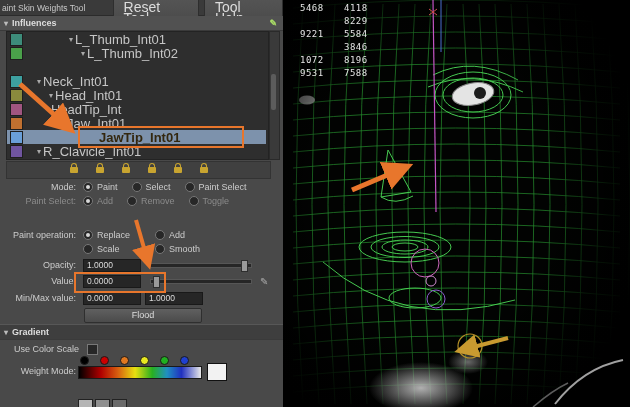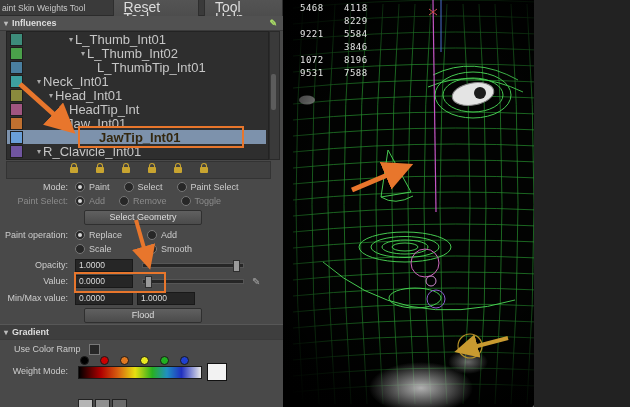--- a/index.html
+++ b/index.html
@@ -1,16 +1,16 @@
 <!DOCTYPE html>
 <html><head>
 <meta charset="utf-8">
 <style>
   html,body{margin:0;padding:0;background:#222}
-  #app{position:relative;width:534px;height:407px;background:#474747;overflow:hidden;
+  #app{position:relative;width:630px;height:407px;background:#474747;overflow:hidden;
        font-family:"Liberation Sans",sans-serif;color:#cccccc}
   
   .panel{position:absolute;left:0;top:0;width:283px;height:407px;background:#494949}
   .topbar{position:absolute;left:0;top:0;width:283px;height:15px;background:#3a3a3a;
           border-bottom:1px solid #2b2b2b;display:flex;align-items:center}
   .topbar .title{font-size:8.5px;color:#c8c8c8;margin-left:2px;white-space:nowrap;overflow:hidden;width:108px}
   .tbtn{font-size:14px;color:#dddddd;background:linear-gradient(#5a5a5a,#474747);
         border:1px solid #2e2e2e;border-radius:2px;height:12px;line-height:11px;padding:16px 10px;margin-left:5px;cursor:default}
   .sechd{position:absolute;left:0;width:283px;height:14px;background:#515151;border-bottom:1px solid #3a3a3a;
          display:flex;align-items:center;font-size:9px;font-weight:bold;color:#dddddd}
@@ -23,21 +23,21 @@
   .inf-row.sel{background:#7d92ac}
   .inf-row.sel .lbl{color:#33270f;font-weight:bold}
   .swatch{width:11px;height:11px;border:1px solid #1e1e1e;margin-left:3px;flex:none}
   .tw{font-size:8px;color:#a9a9a9;margin-right:2px}
   .lbl{font-size:13px;color:#c6c6c6;white-space:nowrap}
   .locks{position:absolute;top:161px;left:6px;width:263px;height:16px;background:#404040;border:1px solid #333333;
          display:flex;align-items:center;justify-content:center;gap:18px}
   .lock{width:8px;height:6px;background:#c8a430;border-radius:1px;position:relative}
   .lock:before{content:"";position:absolute;top:-4px;left:1px;width:4px;height:4px;
                border:1px solid #c8a430;border-bottom:none;border-radius:3px 3px 0 0}
-  .ctl{position:absolute;left:0;height:14px;display:flex;align-items:center;font-size:9px;color:#cccccc}
+  .ctl{position:absolute;left:8px;height:14px;display:flex;align-items:center;font-size:9px;color:#cccccc}
   .flabel{width:68px;text-align:right;margin-right:7px;flex:none}
   .opt{display:flex;align-items:flex-start;margin-right:14px}
   .radio{width:8px;height:8px;border-radius:50%;background:#272727;border:1px solid #777777;margin-right:4px;position:relative;flex:none}
   .radio.on:after{content:"";position:absolute;left:2px;top:2px;width:4px;height:4px;border-radius:50%;background:#d8d8d8}
   .dim{color:#8b8b8b}
   .mbtn{position:absolute;left:84px;width:116px;height:13px;background:linear-gradient(#606060,#4b4b4b);
         border:1px solid #2f2f2f;border-radius:2px;color:#dddddd;font-size:9px;text-align:center;line-height:12px;cursor:default}
   .nfield{width:50px;height:11px;background:#262626;border:1px solid #191919;color:#dcdcdc;
           font-size:8.5px;line-height:11px;padding:0 3px;flex:none}
   .slider{position:relative;width:100px;height:3px;background:#262626;border:1px solid #565656;margin-left:9px;flex:none}
@@ -83,37 +83,33 @@
       <div class="inf-row" style="top:0">
         <span class="swatch" style="background-color: rgb(61, 140, 122);"></span>
         <span class="tw" style="margin-left:46px">▾</span>
         <span class="lbl">L_Thumb_Int01</span>
       </div>
       <div class="inf-row" style="top:14px">
         <span class="swatch" style="background-color: rgb(74, 160, 74);"></span>
         <span class="tw" style="margin-left:58px">▾</span>
         <span class="lbl">L_Thumb_Int02</span>
       </div>
-      <div class="inf-row" style="top:28px">
-        <span class="swatch" style="background-color: rgb(74, 127, 160);"></span>
-        <span class="lbl" style="margin-left:74px">L_ThumbTip_Int01</span>
-      </div>
       <div class="inf-row" style="top:42px">
         <span class="swatch" style="background-color: rgb(61, 160, 160);"></span>
         <span class="tw" style="margin-left:14px">▾</span>
         <span class="lbl">Neck_Int01</span>
       </div>
       <div class="inf-row" style="top:56px">
         <span class="swatch" style="background-color: rgb(138, 138, 61);"></span>
         <span class="tw" style="margin-left:26px">▾</span>
         <span class="lbl">Head_Int01</span>
       </div>
       <div class="inf-row" style="top:70px">
         <span class="swatch" style="background-color: rgb(160, 85, 128);"></span>
-        <span class="lbl" style="margin-left:46px">HeadTip_Int</span>
+        <span class="lbl" style="margin-left:28px">HeadTip_Int</span>
       </div>
       <div class="inf-row" style="top:84px">
         <span class="swatch" style="background-color: rgb(192, 112, 48);"></span>
         <span class="tw" style="margin-left:38px">▾</span>
         <span class="lbl">Jaw_Int01</span>
       </div>
       <div class="inf-row sel" style="top:98px">
         <span class="swatch" style="background-color: rgb(106, 159, 216);"></span>
         <span class="lbl" style="margin-left:76px">JawTip_Int01</span>
       </div>
@@ -161,21 +157,20 @@
       <span class="opt">
           <span class="radio"></span>
           <span>Remove</span>
         </span>
       <span class="opt">
           <span class="radio"></span>
           <span>Toggle</span>
         </span>
     </div>
 
-    <div class="mbtn" style="top:210px">Select Geometry</div>
 
     <div class="ctl" style="top:228px">
       <span class="flabel">Paint operation:</span>
       <span class="opt" style="width:58px">
           <span class="radio on"></span>
           <span>Replace</span>
         </span>
       <span class="opt">
           <span class="radio"></span>
           <span>Add</span>
@@ -217,21 +212,21 @@
     </div>
 
     <div class="mbtn" style="top:308px">Flood</div>
 
     <div class="sechd" style="top:324px;background:#3e3e3e;border-top:1px solid #575757">
       <span class="tri">▾</span>
       <span>Gradient</span>
     </div>
 
     <div class="ctl" style="top:342px;left:14px">
-      <span>Use Color Ramp</span>
+      <span>Use Color Scale</span>
       <span class="chk"></span>
     </div>
 
     <div class="ctl" style="top:364px">
       <span class="flabel">Weight Mode:</span>
     </div>
     <span class="stopdot" style="left: 80px; top: 356px; background-color: rgb(0, 0, 0);"></span>
     <span class="stopdot" style="left: 100px; top: 356px; background-color: rgb(204, 0, 0);"></span>
     <span class="stopdot" style="left: 120px; top: 356px; background-color: rgb(224, 120, 32);"></span>
     <span class="stopdot" style="left: 140px; top: 356px; background-color: rgb(232, 232, 32);"></span>

